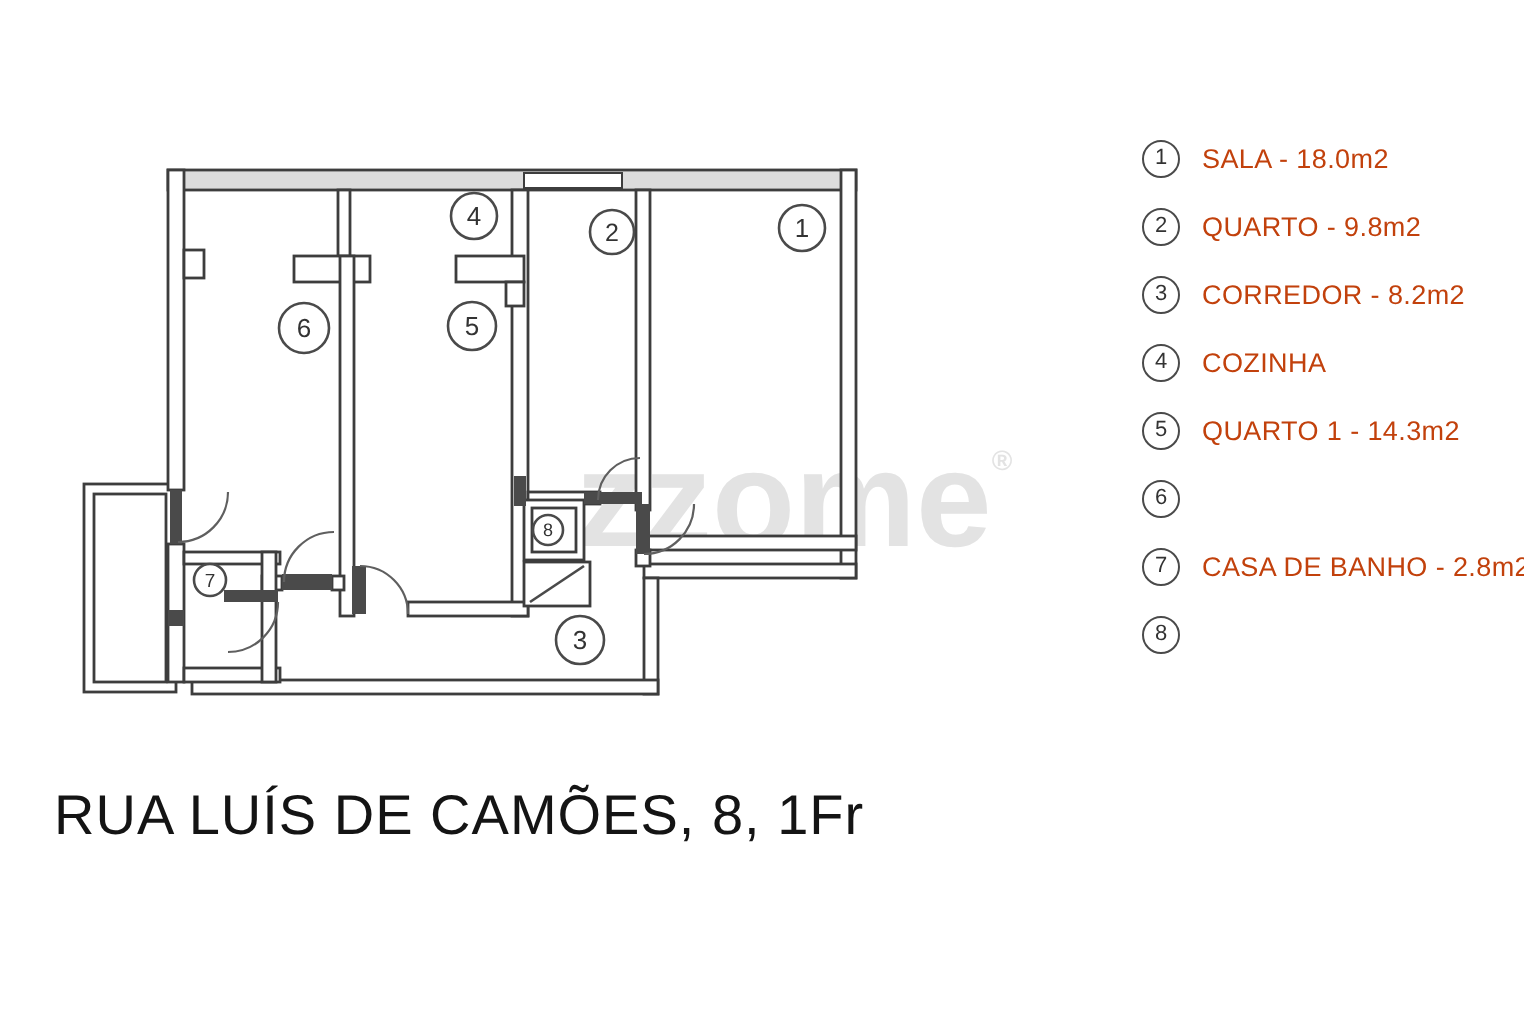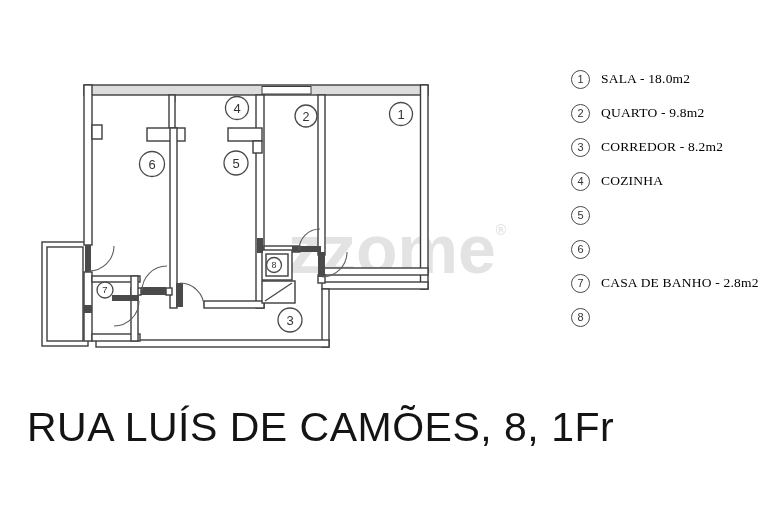--- a/index.html
+++ b/index.html
@@ -15,23 +15,23 @@
   .marker-circle{fill:#ffffff;stroke:#4a4a4a;stroke-width:1.3;}
   .marker-num{fill:#333;text-anchor:middle;font-family:"Liberation Sans",sans-serif;}
   .watermark{font-family:"Liberation Sans",sans-serif;font-weight:bold;fill:#e3e3e3;
              font-size:68px;letter-spacing:0px;}
   .watermark .reg{font-size:14px;}
   .legend{position:absolute;left:571px;top:69px;}
   .legend-row{display:flex;align-items:center;margin-bottom:14px;height:20px;}
   .legend-circle{width:17px;height:17px;border:1.6px solid #4a4a4a;border-radius:50%;
                  display:flex;align-items:center;justify-content:center;
                  font-size:11px;color:#333;flex:0 0 auto;}
-  .legend-label{margin-left:11px;font-size:13.5px;color:#000000;letter-spacing:0.2px;
-                white-space:nowrap;font-family:Liberation Serif, serif;}
-  .title{position:absolute;left:27px;top:404px;font-size:41px;color:#141414;
+  .legend-label{margin-left:11px;font-size:13.5px;color:#c2410c;letter-spacing:0.2px;
+                white-space:nowrap;}
+  .title{position:absolute;left:27px;top:392px;font-size:28px;color:#141414;
          letter-spacing:0.5px;white-space:nowrap;}
 </style>
 </head>
 <body>
 
 <div class="stage">
 
   <svg width="762" height="506" viewBox="0 0 762 506">
 
     <text class="watermark" x="288" y="273"><tspan>zzome</tspan><tspan class="reg" dy="-38">®</tspan></text>
@@ -124,20 +124,21 @@
       <div class="legend-row">
         <span class="legend-circle">3</span>
         <span class="legend-label">CORREDOR - 8.2m2</span>
       </div>
       <div class="legend-row">
         <span class="legend-circle">4</span>
         <span class="legend-label">COZINHA</span>
       </div>
       <div class="legend-row">
         <span class="legend-circle">5</span>
+        <span class="legend-label">QUARTO 1 - 14.3m2</span>
       </div>
       <div class="legend-row">
         <span class="legend-circle">6</span>
       </div>
       <div class="legend-row">
         <span class="legend-circle">7</span>
         <span class="legend-label">CASA DE BANHO - 2.8m2</span>
       </div>
       <div class="legend-row">
         <span class="legend-circle">8</span>

